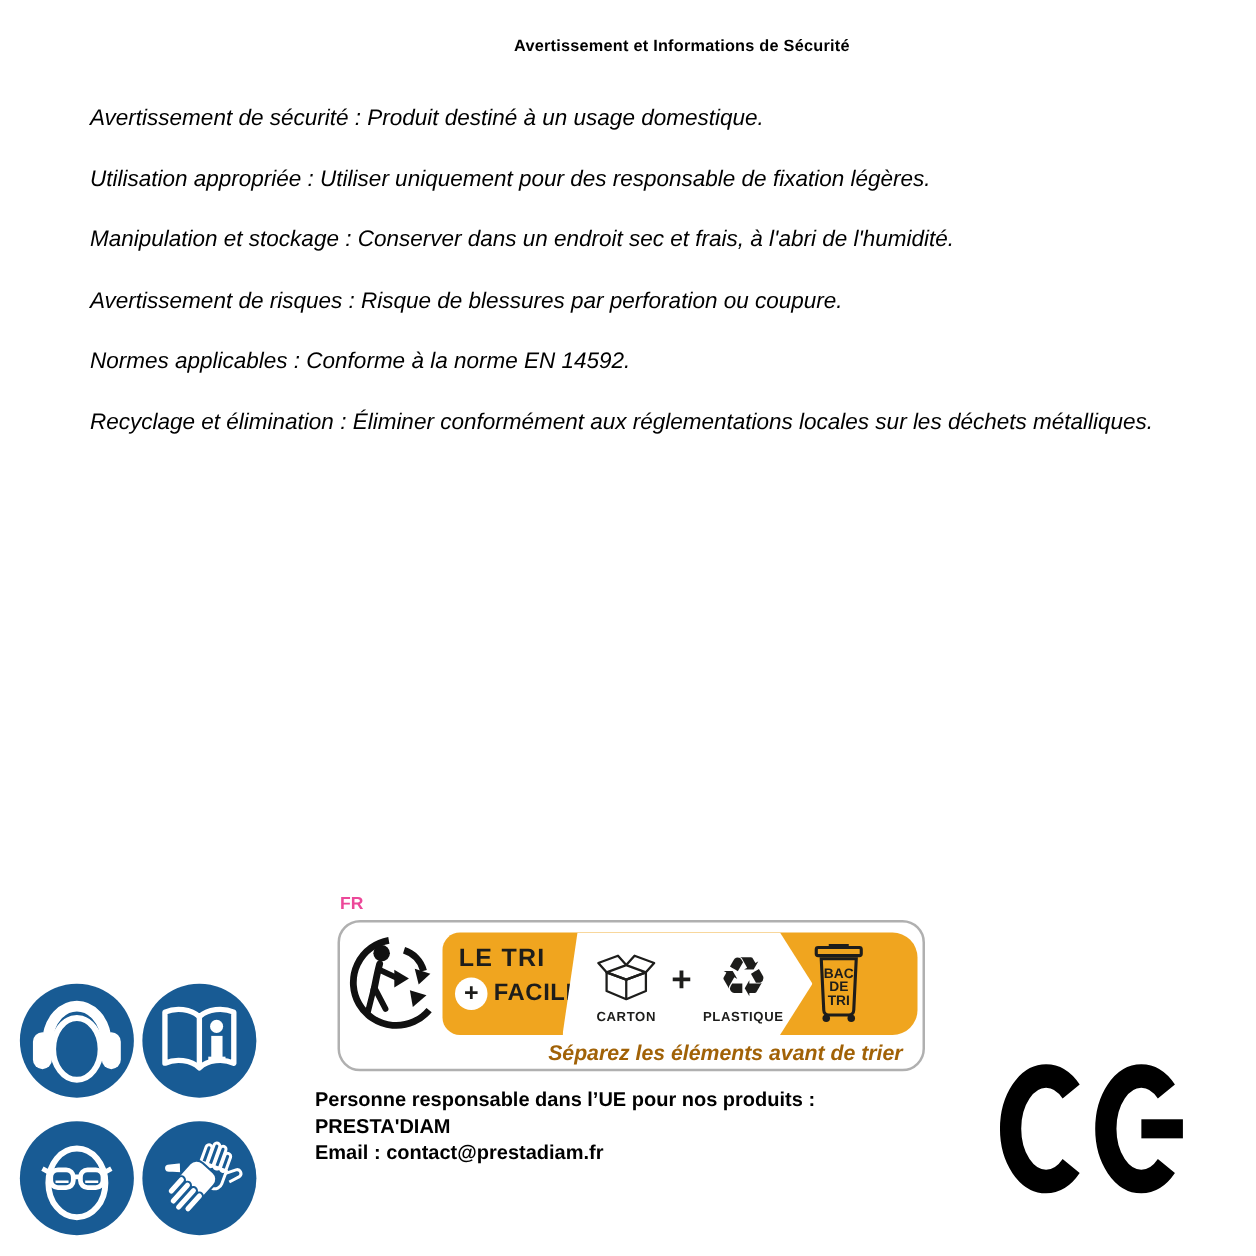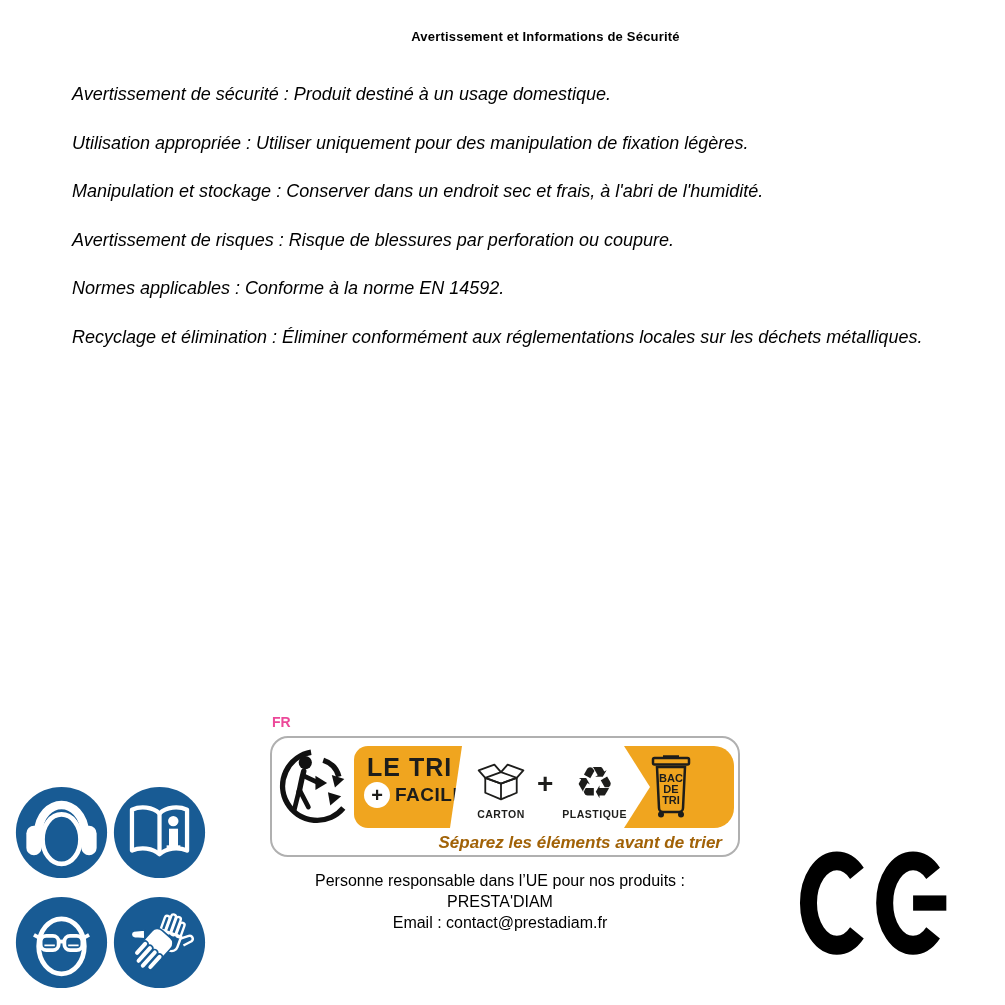--- a/index.html
+++ b/index.html
@@ -27,21 +27,21 @@
   .tri-box{
     position:absolute;left:270px;top:736px;width:470px;height:121px;
     background:#fff;border:2px solid #b0b0b0;border-radius:18px;box-sizing:border-box;
   }
   .triman{position:absolute;left:6px;top:7px;width:78px;height:82px;}
   .band{
     position:absolute;left:82px;top:8px;width:380px;height:82px;
     background:#f0a51f;border-radius:14px 20px 20px 14px;
   }
   .brand{position:absolute;left:10px;top:9px;z-index:1;color:#1d1d1b;}
-  .brand-l1{font-size:25px;font-weight:800;letter-spacing:1px;line-height:24px;padding-left:3px;}
+  .brand-l1{font-size:20px;font-weight:800;letter-spacing:1px;line-height:24px;padding-left:3px;}
   .brand-l2{display:flex;align-items:center;gap:5px;margin-top:3px;}
   .plus-circle{
     width:26px;height:26px;border-radius:50%;background:#fff;color:#1d1d1b;
     display:flex;align-items:center;justify-content:center;
     font-size:20px;font-weight:900;line-height:1;
   }
   .brand-l2 .facile{font-size:19px;font-weight:800;letter-spacing:.5px;}
   .white-cut{
     position:absolute;left:96px;top:0;height:100%;width:200px;background:#fff;z-index:2;
     clip-path:polygon(12px 0, calc(100% - 26px) 0, 100% 50%, calc(100% - 26px) 100%, 0 100%);
@@ -56,36 +56,36 @@
   }
   .mat-plus{font-size:28px;font-weight:800;color:#1d1d1b;margin-bottom:20px;}
   .bin{position:absolute;left:296px;top:8px;width:42px;height:64px;z-index:3;}
   .bin text{font-family:"Liberation Sans", sans-serif;font-size:11px;font-weight:800;fill:#1d1d1b;}
   .separate-note{
     position:absolute;right:16px;top:95px;font-size:17px;font-style:italic;font-weight:700;
     color:#a16207;white-space:nowrap;
   }
   
   .responsible{
-    position:absolute;left:252px;top:871px;width:496px;text-align:center;
-    font-size:16px;font-weight:normal;line-height:20.8px;
+    position:absolute;left:252px;top:871px;width:496px;
+    font-size:16px;font-weight:bold;line-height:20.8px;
   }
   
   .ce{position:absolute;left:798px;top:851px;width:154px;height:105px;}
 </style>
 </head>
 <body>
 
 <div class="page">
 
   <h1 class="title">Avertissement et Informations de Sécurité</h1>
 
   <div class="content">
     <p>Avertissement de sécurité : Produit destiné à un usage domestique.</p>
-    <p>Utilisation appropriée : Utiliser uniquement pour des manipulation de fixation légères.</p>
+    <p>Utilisation appropriée : Utiliser uniquement pour des responsable de fixation légères.</p>
     <p>Manipulation et stockage : Conserver dans un endroit sec et frais, à l'abri de l'humidité.</p>
     <p>Avertissement de risques : Risque de blessures par perforation ou coupure.</p>
     <p>Normes applicables : Conforme à la norme EN 14592.</p>
     <p>Recyclage et élimination : Éliminer conformément aux réglementations locales sur les déchets métalliques.</p>
   </div>
 
   <div class="picto-grid">
 
     <svg viewBox="0 0 100 100">
       <circle cx="50" cy="50" r="48" fill="#185b94"></circle>

